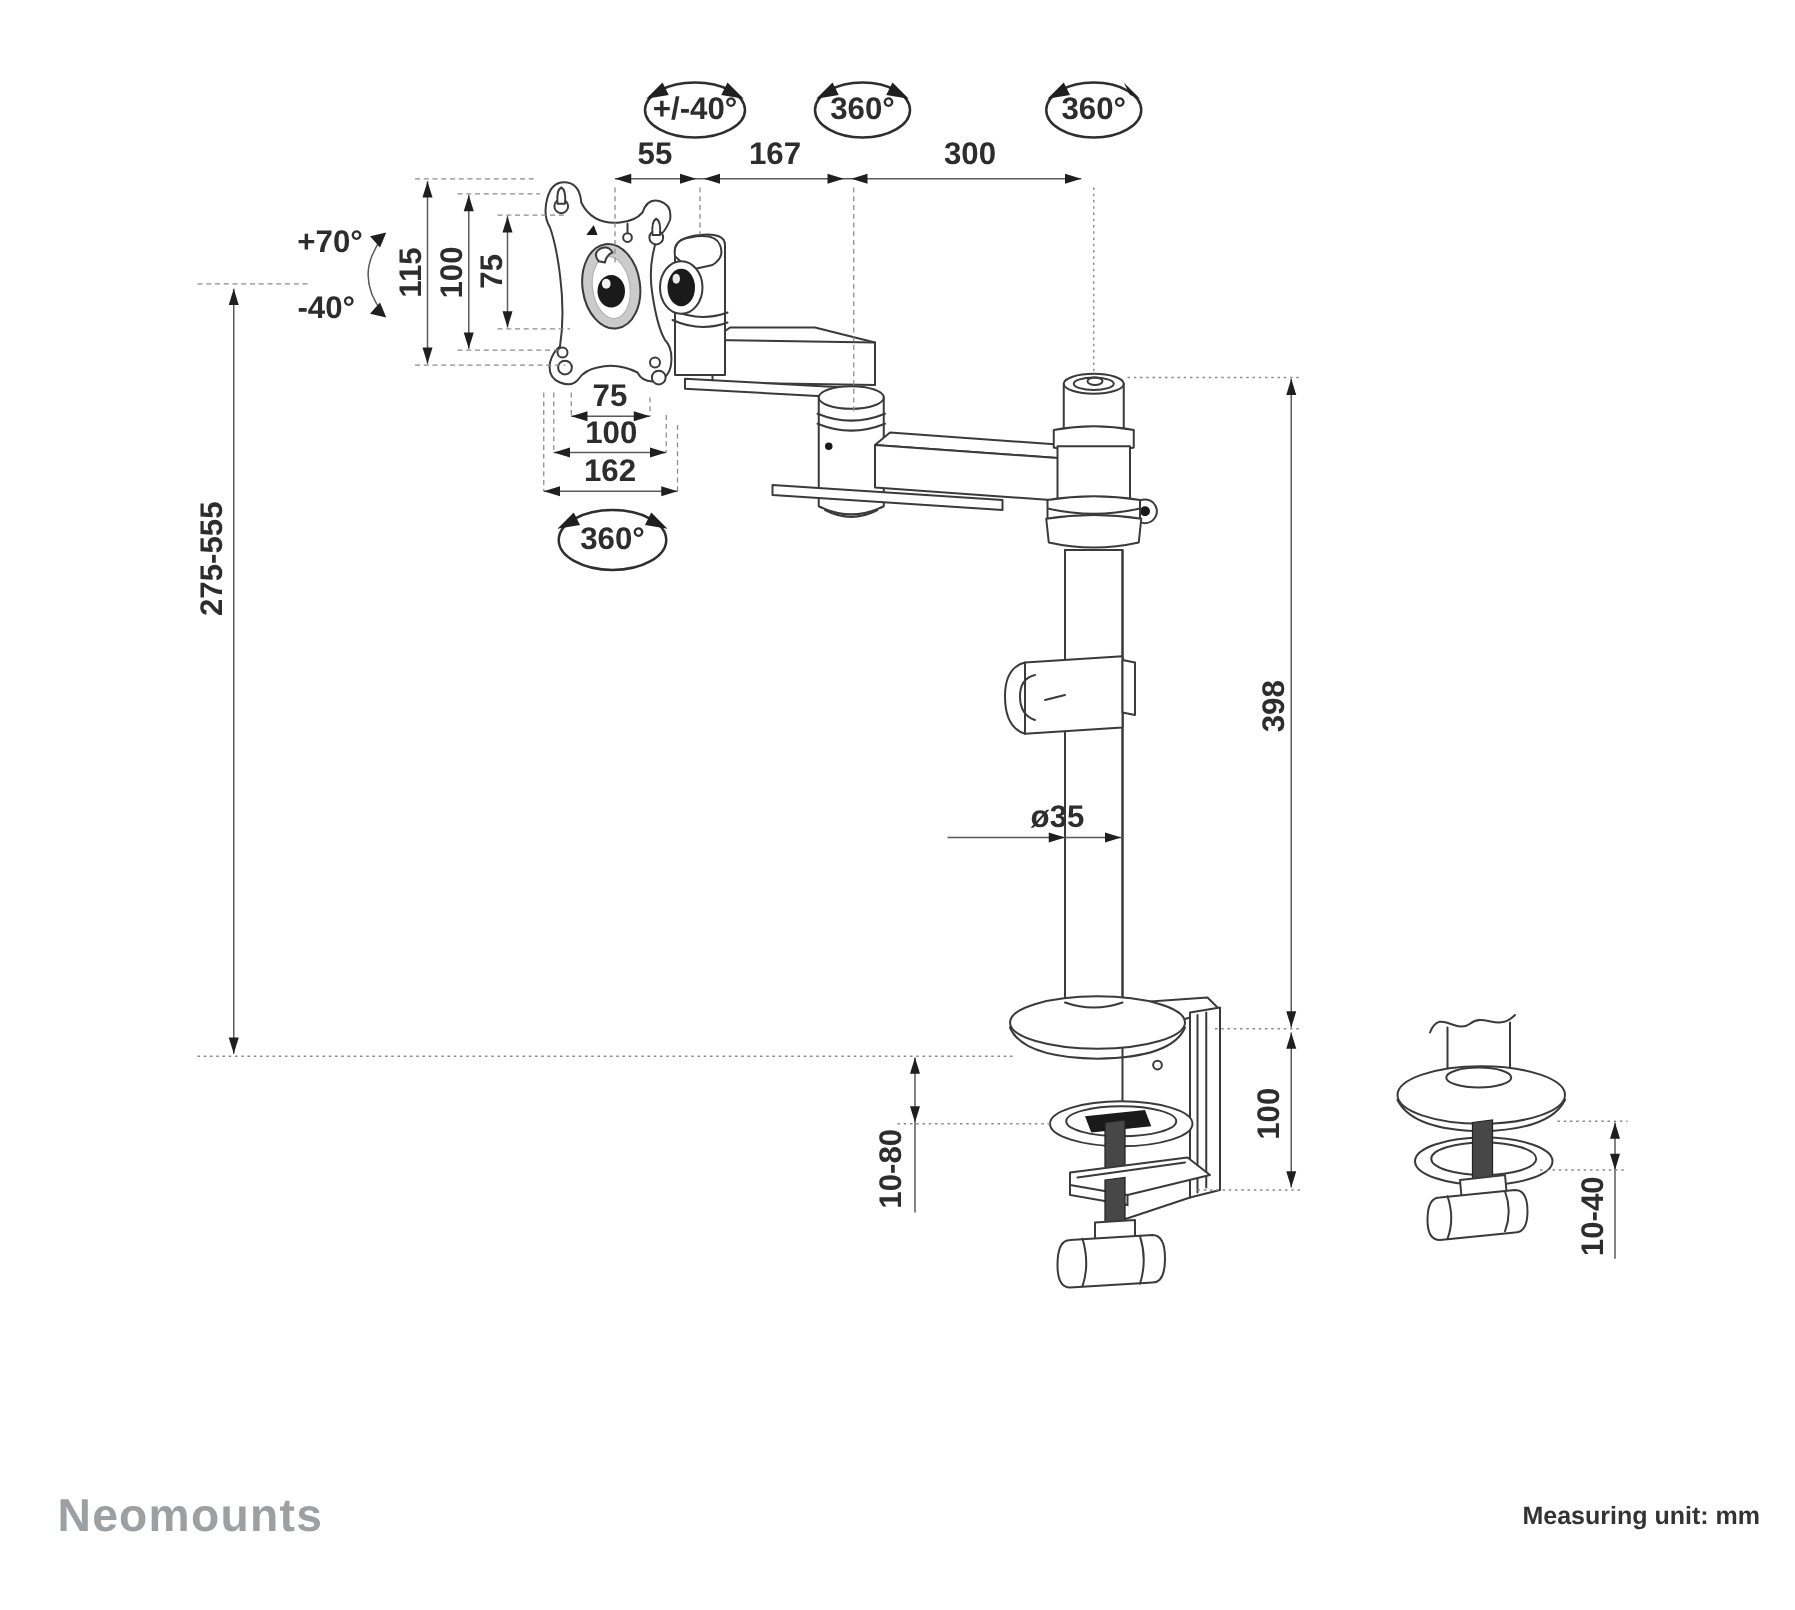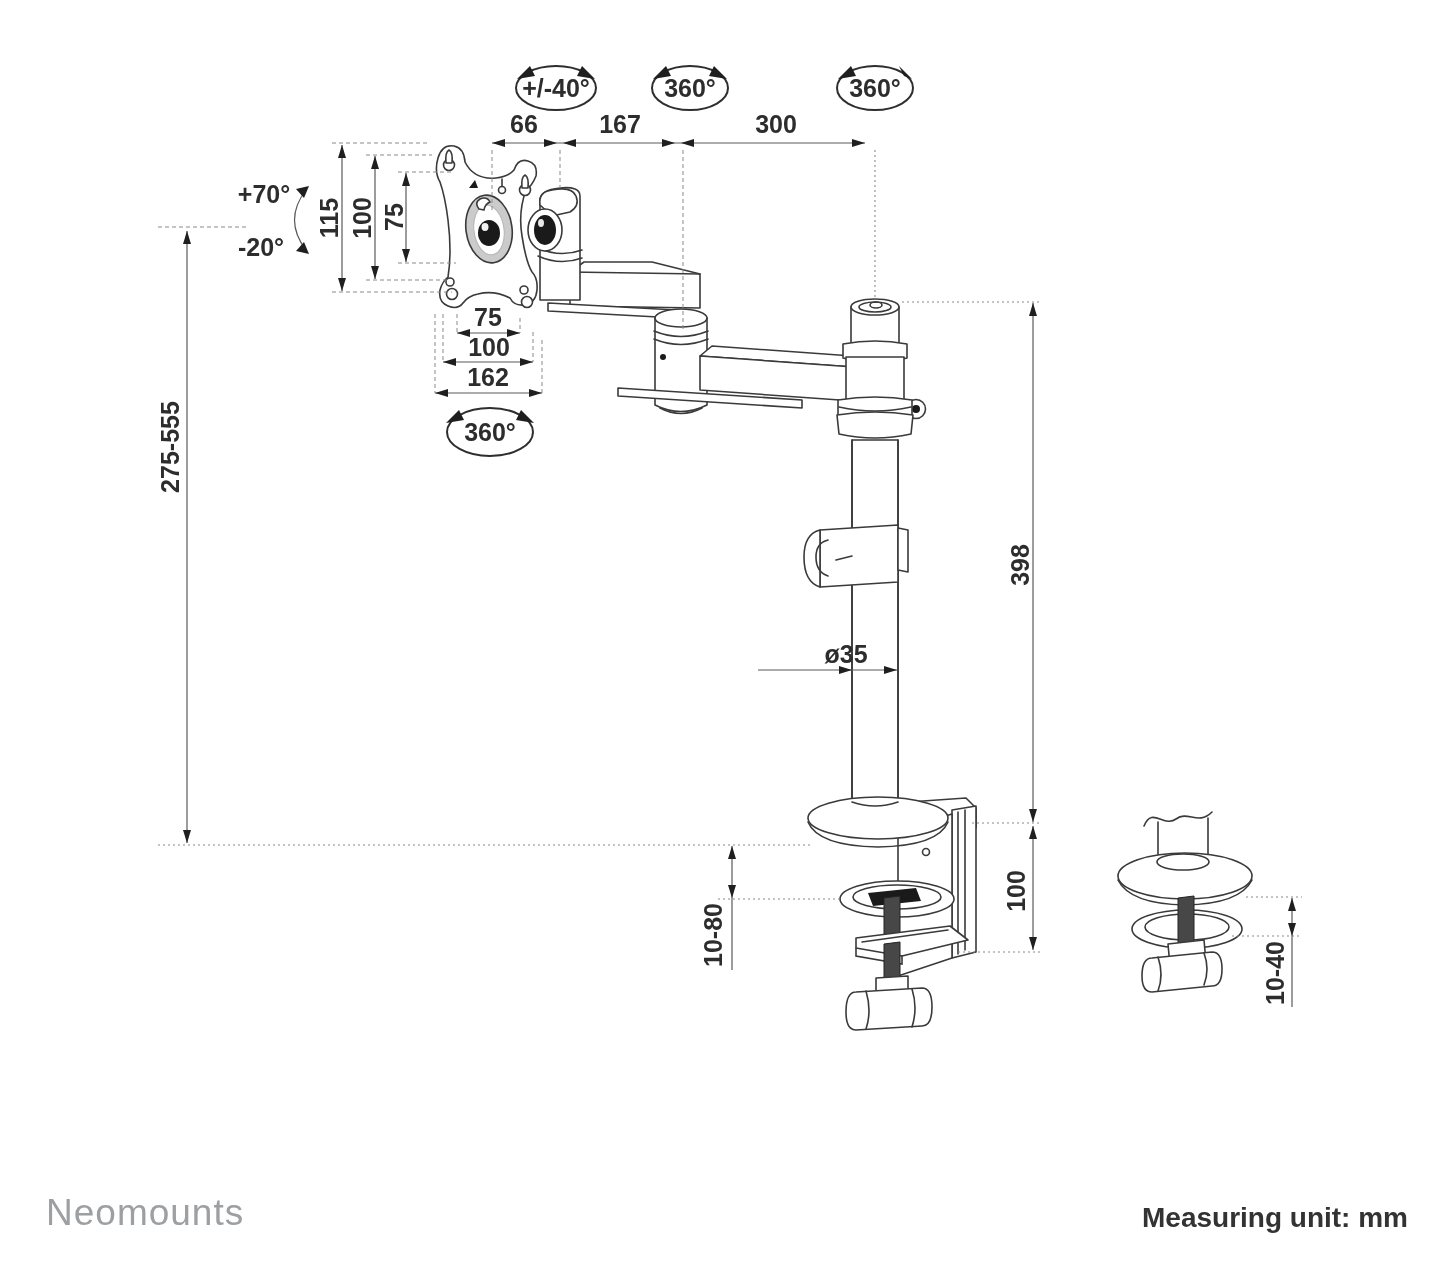--- a/index.html
+++ b/index.html
@@ -2,23 +2,23 @@
 <html><head>
 <meta charset="utf-8">
 <style>
   html,body{margin:0;padding:0;background:#ffffff;}
   #stage{position:relative;width:1436px;height:1288px;background:#fff;overflow:hidden;
          font-family:"Liberation Sans",sans-serif;}
   #art{position:absolute;left:0;top:0;}
   .lbl{position:absolute;white-space:nowrap;font-weight:700;font-size:25px;line-height:1;
        color:#2d2d2d;transform:translate(-50%,-50%);letter-spacing:0px;}
   .rot{transform:translate(-50%,-50%) rotate(-90deg);}
-  .brand{position:absolute;left:46px;top:1192px;font-weight:400;font-size:37px;
+  .brand{position:absolute;left:46px;top:1192px;font-weight:700;font-size:37px;
          color:#9da0a3;letter-spacing:1px;transform:none;text-align:right;}
-  .unit{position:absolute;right:28px;top:1202px;font-weight:700;font-size:28px;
+  .unit{position:absolute;right:28px;top:1202px;font-weight:700;font-size:20px;
         color:#333;transform:none;}
   svg .shape{fill:#ffffff;stroke:#3a3a3a;stroke-width:1.6;stroke-linejoin:round;}
   svg .ln{fill:none;stroke:#3a3a3a;stroke-width:1.6;stroke-linecap:round;}
   svg .dim{stroke:#5a5a5a;stroke-width:1.2;fill:none;}
   svg .ext{stroke:#8a8a8a;stroke-width:1;fill:none;stroke-dasharray:4 3;}
   svg .dot{stroke:#8a8a8a;stroke-width:1.1;fill:none;stroke-dasharray:2 3;}
   svg .ah{fill:#1f1f1f;stroke:none;}
   svg .oval{fill:none;stroke:#2e2e2e;stroke-width:2;}
   svg .dk{fill:#1a1a1a;stroke:none;}
 </style>
@@ -249,31 +249,31 @@
     <polygon class="ah" points="727,79 714,66 709,76"></polygon>
     <ellipse class="oval" cx="875" cy="88" rx="38" ry="22"></ellipse>
     <polygon class="ah" points="838,79 851,66 856,76"></polygon>
     <polygon class="ah" points="912,79 899,66 904,76"></polygon>
     <ellipse class="oval" cx="490" cy="432" rx="43" ry="24"></ellipse>
     <polygon class="ah" points="446,423 459,410 464,420"></polygon>
     <polygon class="ah" points="534,423 521,410 516,420"></polygon>
   </g>
 </svg>
 
-  <div class="lbl" style="left:524px;top:124px">66</div>
+  <div class="lbl" style="left:524px;top:124px">55</div>
   <div class="lbl" style="left:620px;top:124px">167</div>
   <div class="lbl" style="left:776px;top:124px">300</div>
 
   <div class="lbl" style="left:556px;top:88px">+/-40°</div>
   <div class="lbl" style="left:690px;top:88px">360°</div>
   <div class="lbl" style="left:875px;top:88px">360°</div>
   <div class="lbl" style="left:490px;top:432px">360°</div>
 
   <div class="lbl" style="left:264px;top:194px">+70°</div>
-  <div class="lbl" style="left:261px;top:247px">-20°</div>
+  <div class="lbl" style="left:261px;top:247px">-40°</div>
 
   <div class="lbl rot" style="left:329px;top:218px">115</div>
   <div class="lbl rot" style="left:362px;top:218px">100</div>
   <div class="lbl rot" style="left:394px;top:217px">75</div>
 
   <div class="lbl" style="left:488px;top:317px">75</div>
   <div class="lbl" style="left:489px;top:347px">100</div>
   <div class="lbl" style="left:488px;top:377px">162</div>
 
   <div class="lbl rot" style="left:170px;top:447px">275-555</div>

